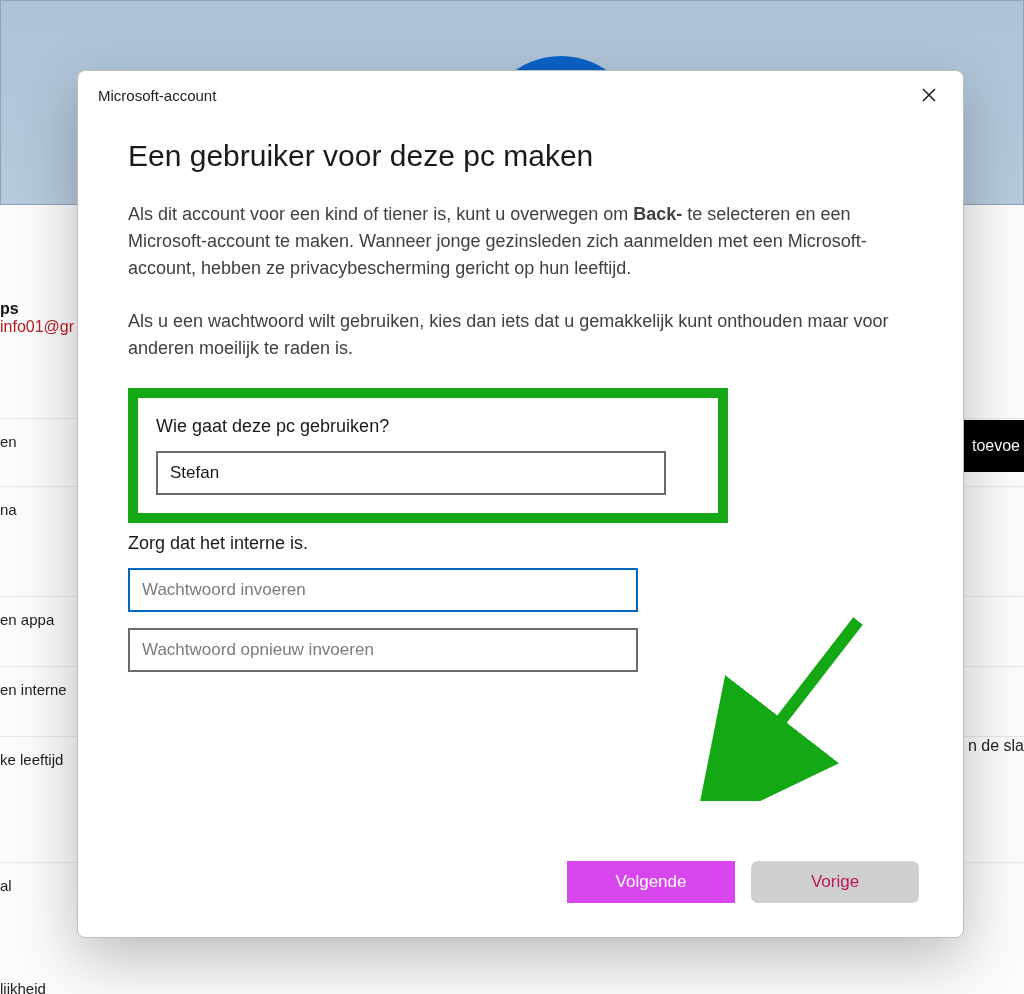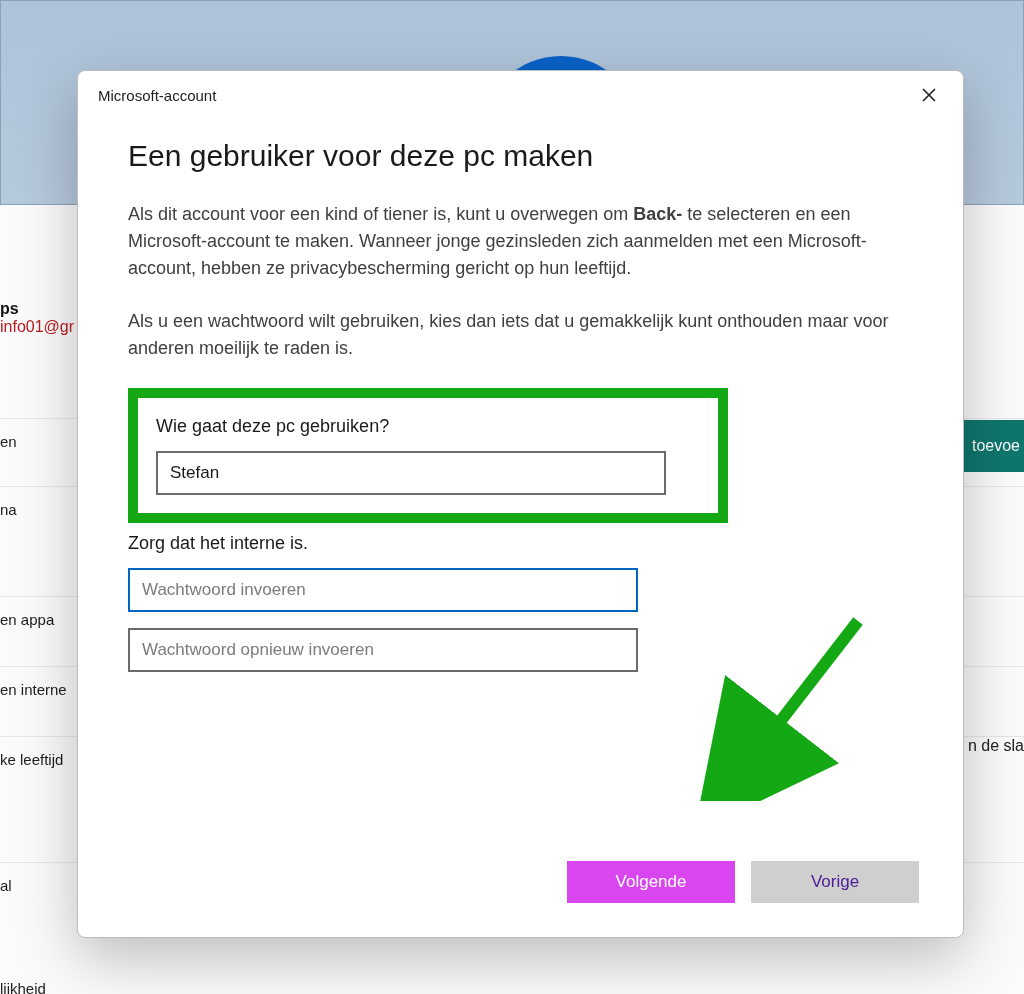--- a/index.html
+++ b/index.html
@@ -61,31 +61,31 @@
   .section2 { margin-top: 10px; }
   .pw-focused { border: 2px solid #0067c0 !important; }
 
   .arrow-svg { position:absolute; }
 
   .buttons {
     position:absolute; bottom: 34px; right: 44px; display:flex; gap: 16px;
   }
   .btn { width: 168px; height: 42px; font-size: 17px; border:none; cursor:pointer; }
   .btn-primary { background:#d946ef; color:#fff; }
-  .btn-secondary { background:#cfcfcf; color:#4c1d95; }
+  .btn-secondary { background:#cfcfcf; color:#be185d;border-radius:7px; }
 
   
   .bg-line1 { top:418px; height:46px; }
   .bg-line2 { top:486px; height:46px; }
   .bg-line3 { top:596px; height:46px; }
   .bg-line4 { top:666px; height:46px; }
   .bg-line5 { top:736px; height:46px; }
   .bg-line6 { top:862px; height:46px; }
   .bg-button-right {
-    position:absolute; top:420px; right:0; height:52px; background:#0f766e; color:#fff;
+    position:absolute; top:420px; right:0; height:52px; background:#000000; color:#fff;
     display:flex; align-items:center; padding:0 4px 0 8px; font-size:16px;
   }
   .bg-rightlabel { position:absolute; right:0; font-size:16px; color:#222; }
 </style>
 </head>
 <body>
 
 <div class="bg-top">
   <div class="bg-arc"></div>
 </div>

